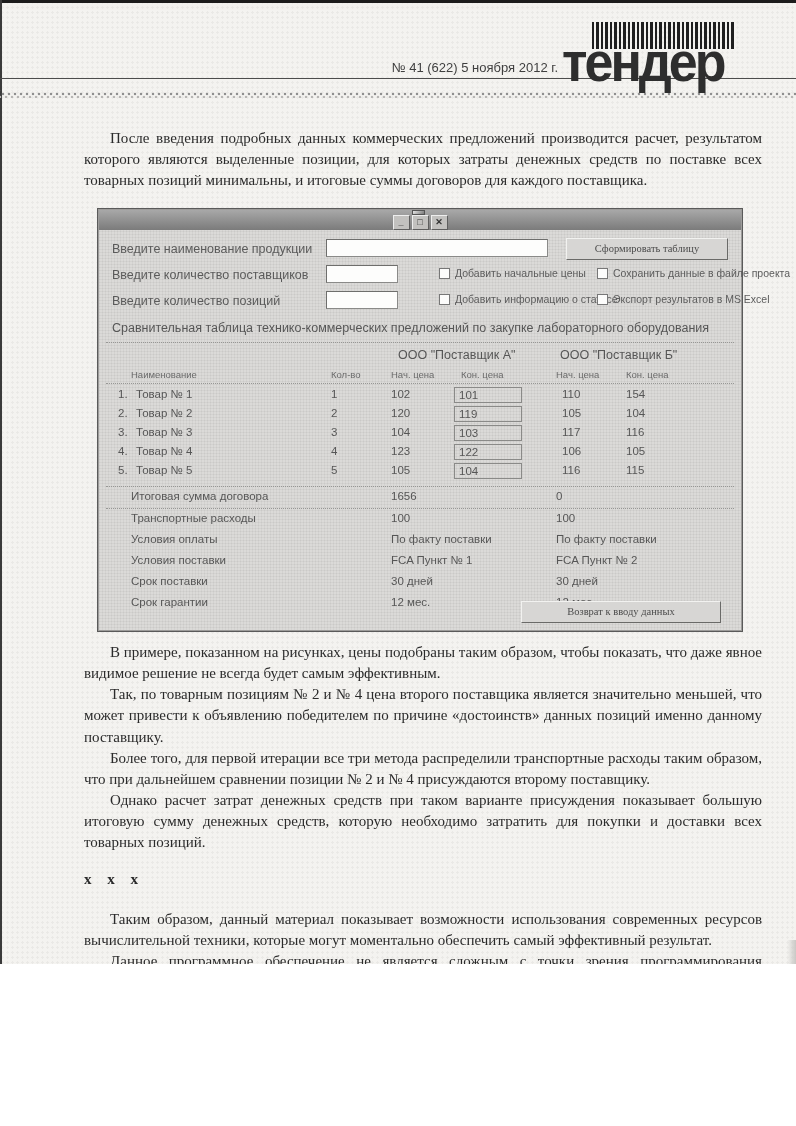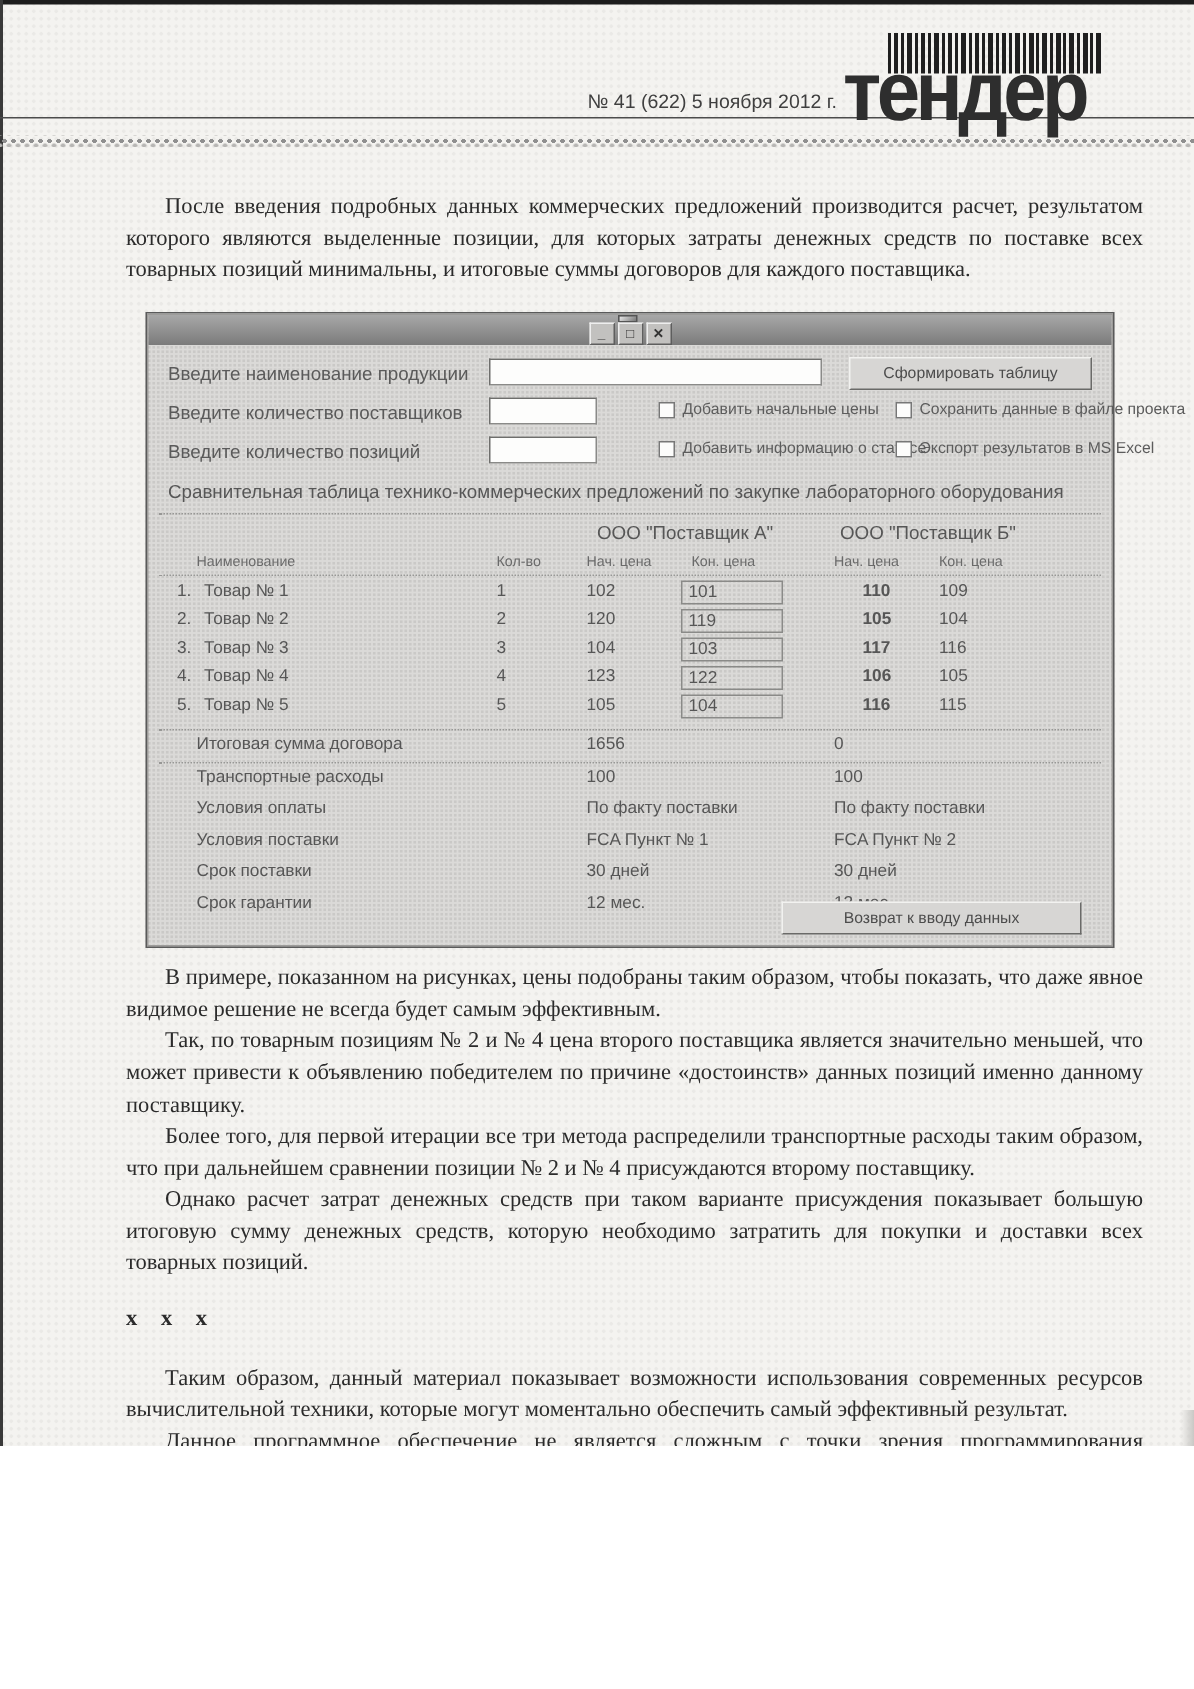--- a/index.html
+++ b/index.html
@@ -56,34 +56,34 @@
   .win-btns { display:flex; gap:2px; }
   .win-btn { width:17px; height:15px; background:#c2c1bf; border-top:1px solid #eee; border-left:1px solid #eee;
     border-right:1px solid #5e5e5e; border-bottom:1px solid #5e5e5e;
     font-size:9px; line-height:13px; text-align:center; color:#333; font-weight:bold; }
 
   .dlg-label { position:absolute; font-size:12.5px; color:#5a5a5a; white-space:nowrap; }
   .dlg-input { position:absolute; height:18px; background:#fdfdfc; border:1px solid #8a8a88;
     border-top-color:#6e6e6c; border-left-color:#6e6e6c; }
   .dlg-btn { position:absolute; background:#d7d6d4; text-align:center; font-size:10.5px; color:#4c4c4c;
     border-top:1px solid #f2f2f0; border-left:1px solid #f2f2f0;
-    border-right:1px solid #6a6a68; border-bottom:1px solid #6a6a68; line-height:20px; }
+    border-right:1px solid #6a6a68; border-bottom:1px solid #6a6a68; line-height:20px;font-family:Liberation Serif, serif; }
   .cb-row { position:absolute; display:flex; align-items:center; gap:5px;padding-left:31px; }
   .cb-box { width:11px; height:11px; background:#fcfcfb; border:1px solid #777; flex:0 0 auto; }
   .cb-label { font-size:10.5px; color:#5c5c5c; white-space:nowrap; }
 
   .tbl-caption { position:absolute; top:112px; left:14px; width:620px; font-size:12.5px; color:#565656; }
   .hairline { position:absolute; left:8px; right:8px; border-top:1px dotted #979795; }
   .grp-hdr { position:absolute; top:139px; font-size:12.5px; color:#565656; }
   .col-hdr { position:absolute; top:160px; font-size:9.5px; color:#6a6a6a; }
   .trow { position:absolute; left:0; right:0; height:19px; font-size:11.5px; color:#565656; }
   .trow span { position:absolute; white-space:nowrap; }
   .c-num   { left:20px; }  .c-name { left:38px; }
   .c-qty   { left:233px; } .c-as   { left:293px; }
-  .c-bs    { left:477px;font-weight:bold; } .c-be   { left:528px; }
+  .c-bs    { left:464px; } .c-be   { left:528px; }
   .val-box { position:absolute; left:356px; width:68px; height:16px; top:-1px;
     border:1px solid #8a8a88; padding:0 4px; font-size:11.5px; line-height:15px; }
   .srow { position:absolute; left:0; right:0; height:20px; font-size:11.5px; color:#565656; }
   .srow span { position:absolute; white-space:nowrap; }
   .s-label { left:33px; } .s-a { left:293px; } .s-b { left:458px; }
 
   
   .page-num { position:absolute; top:1058px; left:0; width:52px; height:25px;
     background:repeating-linear-gradient(45deg,#b3b2b0 0 3px,#d9d8d6 3px 6px);
     font-family:"Liberation Sans", sans-serif; font-weight:bold; font-size:15px; color:#3c3c3c;
@@ -163,21 +163,21 @@
     <div class="col-hdr" style="left:528px;">Кон. цена</div>
     <div class="hairline" style="top:174px;"></div>
 
     <div class="trow" style="top:179px;">
       <span class="c-num">1.</span>
       <span class="c-name">Товар № 1</span>
       <span class="c-qty">1</span>
       <span class="c-as">102</span>
       <span class="val-box">101</span>
       <span class="c-bs">110</span>
-      <span class="c-be">109</span>
+      <span class="c-be">154</span>
     </div>
     <div class="trow" style="top:198px;">
       <span class="c-num">2.</span>
       <span class="c-name">Товар № 2</span>
       <span class="c-qty">2</span>
       <span class="c-as">120</span>
       <span class="val-box">119</span>
       <span class="c-bs">105</span>
       <span class="c-be">104</span>
     </div>

